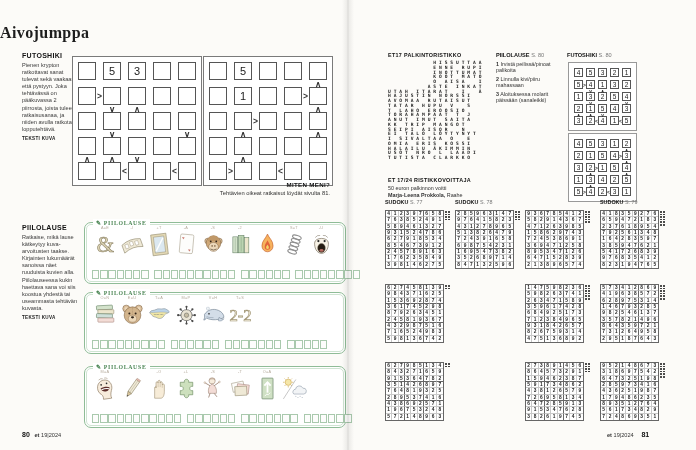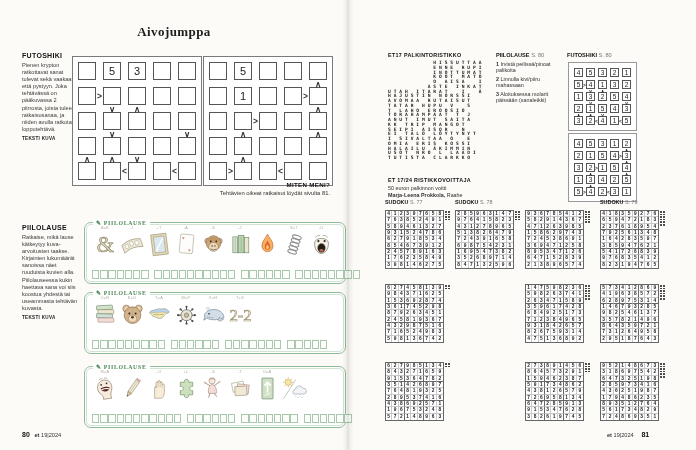--- a/index.html
+++ b/index.html
@@ -1,20 +1,20 @@
 <!DOCTYPE html>
 <html><head>
 <meta charset="utf-8">
 <style>
   html,body{margin:0;padding:0;background:#e9e7e2}
   .sheet{position:relative;width:696px;height:450px;background:#fcfbf8;font-family:"Liberation Sans",sans-serif;overflow:hidden;box-shadow:0 0 4px rgba(0,0,0,.25)}
   .page{position:absolute;top:0;height:450px;width:348px}
   .page.left{left:0}.page.right{left:348px}
   .gutter{position:absolute;top:0;left:342px;width:12px;height:450px;background:linear-gradient(90deg,rgba(0,0,0,0),rgba(0,0,0,.06) 40%,rgba(0,0,0,.13) 50%,rgba(0,0,0,.06) 60%,rgba(0,0,0,0));pointer-events:none}
-  .pg-title{position:absolute;top:24px;left:0;width:100%;text-align:center;font-family:"Liberation Serif",serif;font-weight:700;font-size:13px;color:#1d1d1d;letter-spacing:.4px}
+  .pg-title{position:absolute;top:24px;left:0;width:100%;font-family:"Liberation Serif",serif;font-weight:700;font-size:16px;color:#1d1d1d;letter-spacing:.4px}
   
   .intro{position:absolute;width:56px;color:#3a3a3a}
   .intro .h1{font-size:7px;font-weight:700;letter-spacing:.3px;color:#111;margin-bottom:3px}
   .intro .body{font-size:5.6px;line-height:7.1px}
   .intro .credit{font-size:4.6px;font-weight:700;letter-spacing:.3px;color:#222;margin-top:3px}
   
   .fut{position:absolute;display:grid;background:#fff;border:1px solid #7a7a7a;padding:5px}
   .fut.big{grid-template-columns:18px 7px 18px 7px 18px 7px 18px 7px 18px;grid-template-rows:18px 7px 18px 7px 18px 7px 18px 7px 18px}
   .fut.small{grid-template-columns:9px 3px 9px 3px 9px 3px 9px 3px 9px;grid-template-rows:9px 3px 9px 3px 9px 3px 9px 3px 9px;border-color:#999}
   .fc{border:1px solid #555;background:#fff;display:flex;align-items:center;justify-content:center;color:#222}

